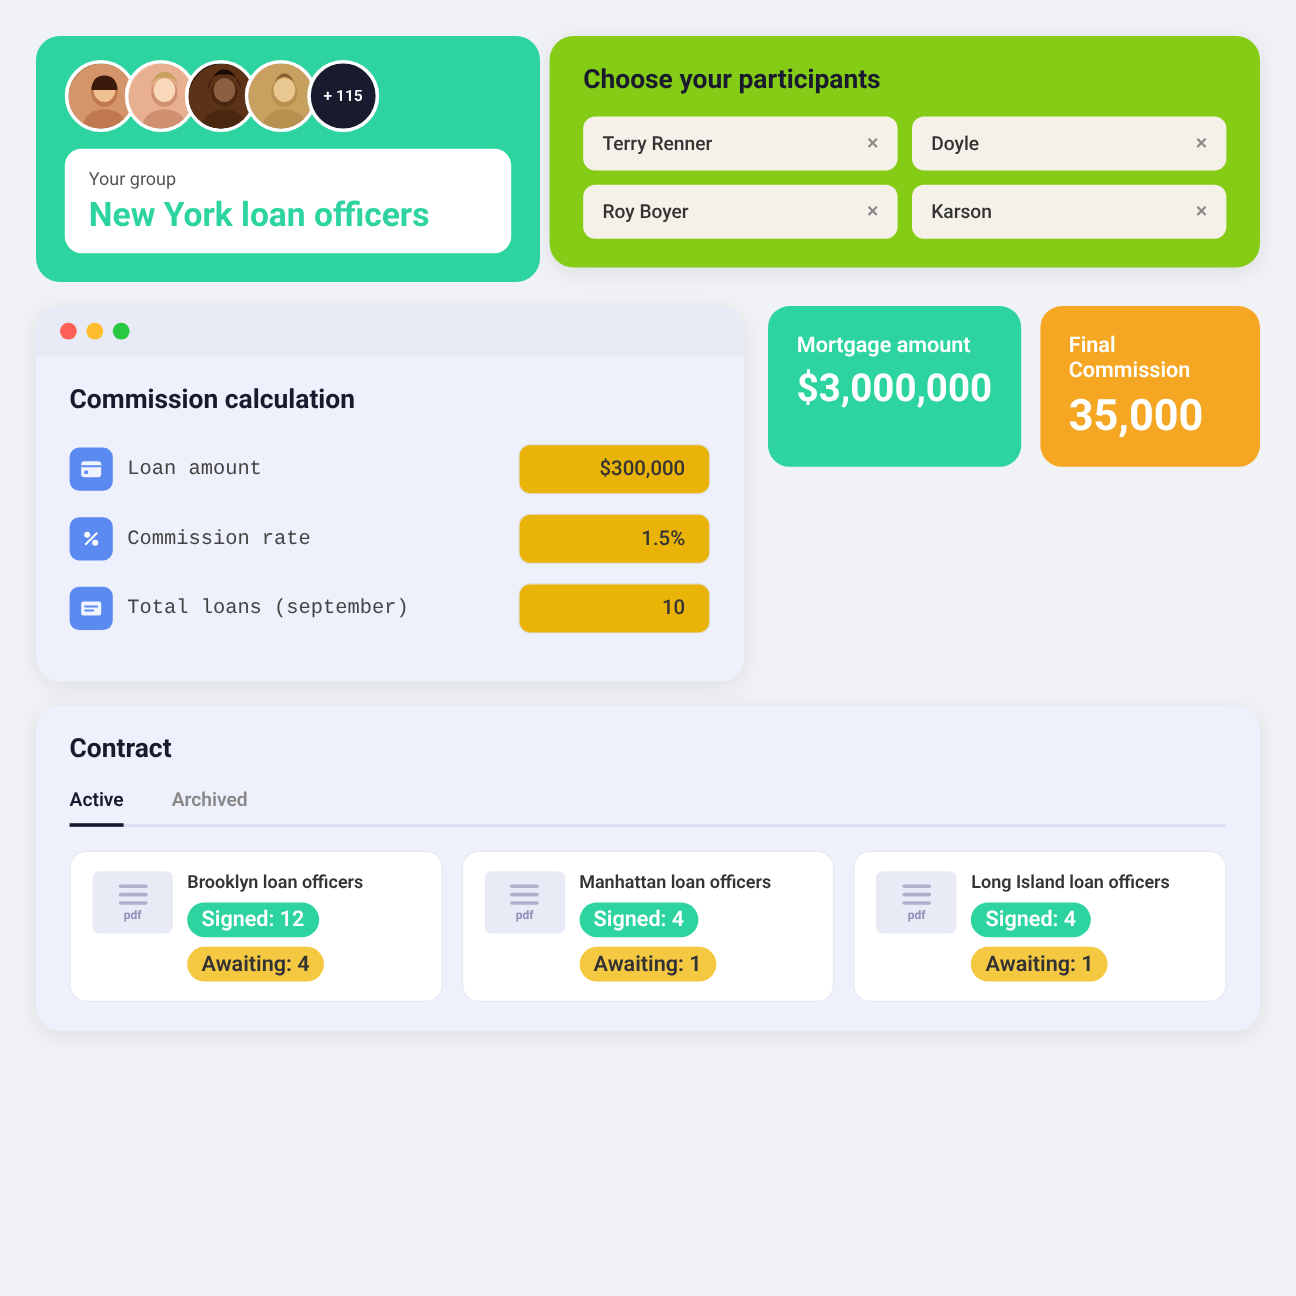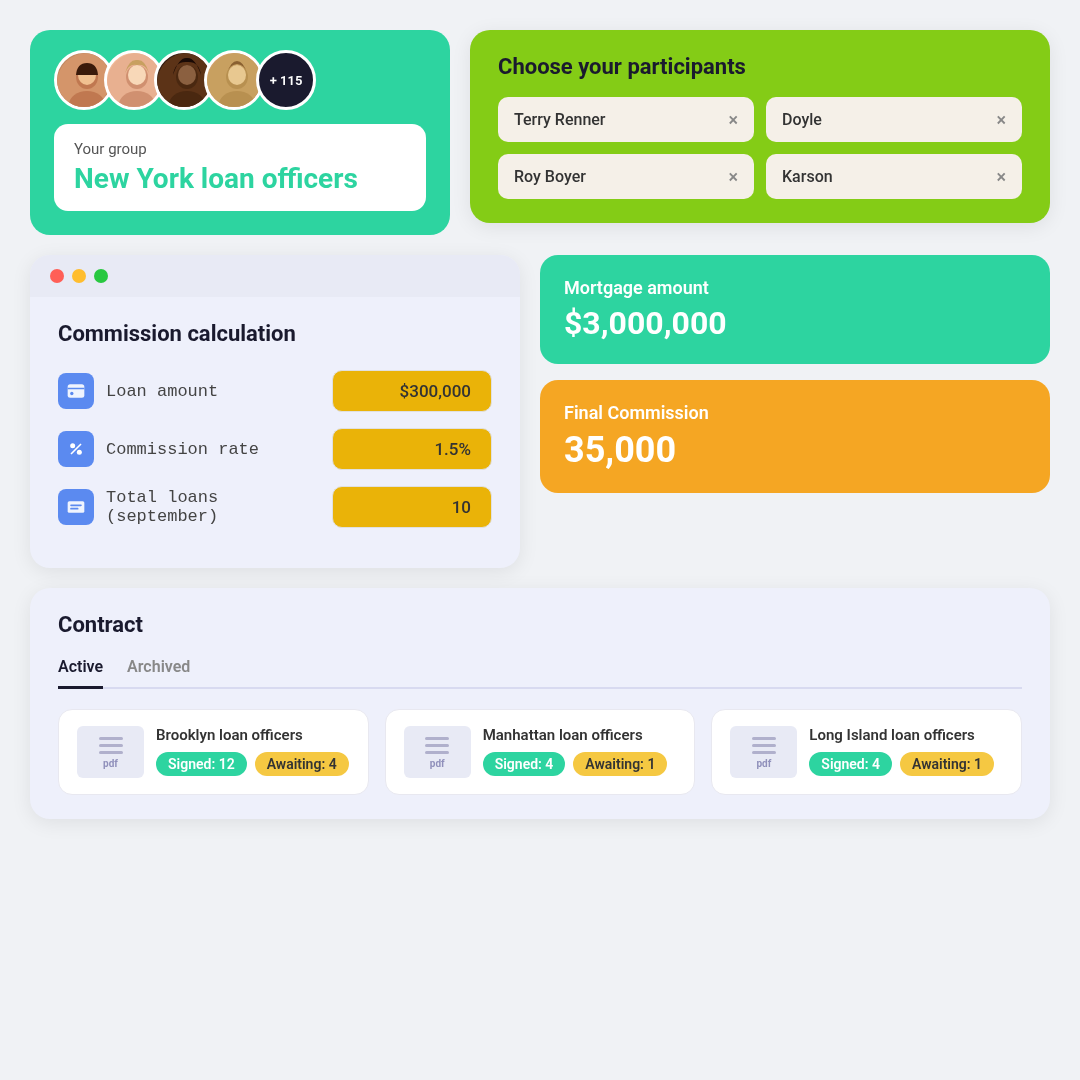--- a/index.html
+++ b/index.html
@@ -9,21 +9,21 @@
       width: 1080px;
       height: 1080px;
       overflow: hidden;
       position: relative;
       padding: 30px;
     }
 
     
     .top-section {
       display: flex;
-      gap: 20px;
+      gap: 8px;
       margin-bottom: 20px;
       align-items: flex-start;
     }
 
     
     .group-card {
       background: #2dd4a0;
       border-radius: 20px;
       padding: 20px 24px 24px 24px;
       width: 420px;
@@ -125,21 +125,21 @@
       gap: 20px;
       margin-bottom: 20px;
       align-items: flex-start;
     }
 
     
     .calc-card {
       background: #eef0fb;
       border-radius: 20px;
       padding: 0;
-      width: 490px;
+      width: 590px;
       flex-shrink: 0;
       overflow: hidden;
       box-shadow: 0 4px 20px rgba(0,0,0,0.08);
     }
     .calc-titlebar {
       background: #e8eaf5;
       padding: 14px 20px;
       display: flex;
       align-items: center;
       gap: 8px;
@@ -199,21 +199,21 @@
       color: #333;
       font-weight: 500;
       min-width: 160px;
       text-align: right;
       border: 1px solid #e0e0e0;
     }
 
     
     .right-cards {
       display: flex;
-      flex-direction: column;
+      flex-direction: row;
       gap: 16px;
       flex: 1;
     }
     .mortgage-card {
       background: #2dd4a0;
       border-radius: 18px;
       padding: 22px 24px;
       color: white;
     }
     .mortgage-label {
@@ -249,21 +249,21 @@
       box-shadow: 0 4px 20px rgba(0,0,0,0.08);
     }
     .contract-title {
       font-size: 22px;
       font-weight: 700;
       color: #1a1a2e;
       margin-bottom: 16px;
     }
     .contract-tabs {
       display: flex;
-      gap: 24px;
+      gap: 40px;
       margin-bottom: 20px;
       border-bottom: 2px solid #d8daf0;
       margin-top: 20px;
     }
     .contract-tab {
       font-size: 16px;
       font-weight: 600;
       padding-bottom: 10px;
       cursor: pointer;
       color: #888;
@@ -318,21 +318,21 @@
       margin-bottom: 8px;
     }
     .badge-row {
       display: flex;
       gap: 8px;
       flex-wrap: wrap;
     }
     .badge {
       border-radius: 20px;
       padding: 4px 12px;
-      font-size: 14px;
+      font-size: 18px;
       font-weight: 600;
     }
     .badge-green {
       background: #2dd4a0;
       color: white;
     }
     .badge-yellow {
       background: #f5c842;
       color: #333;
     }

